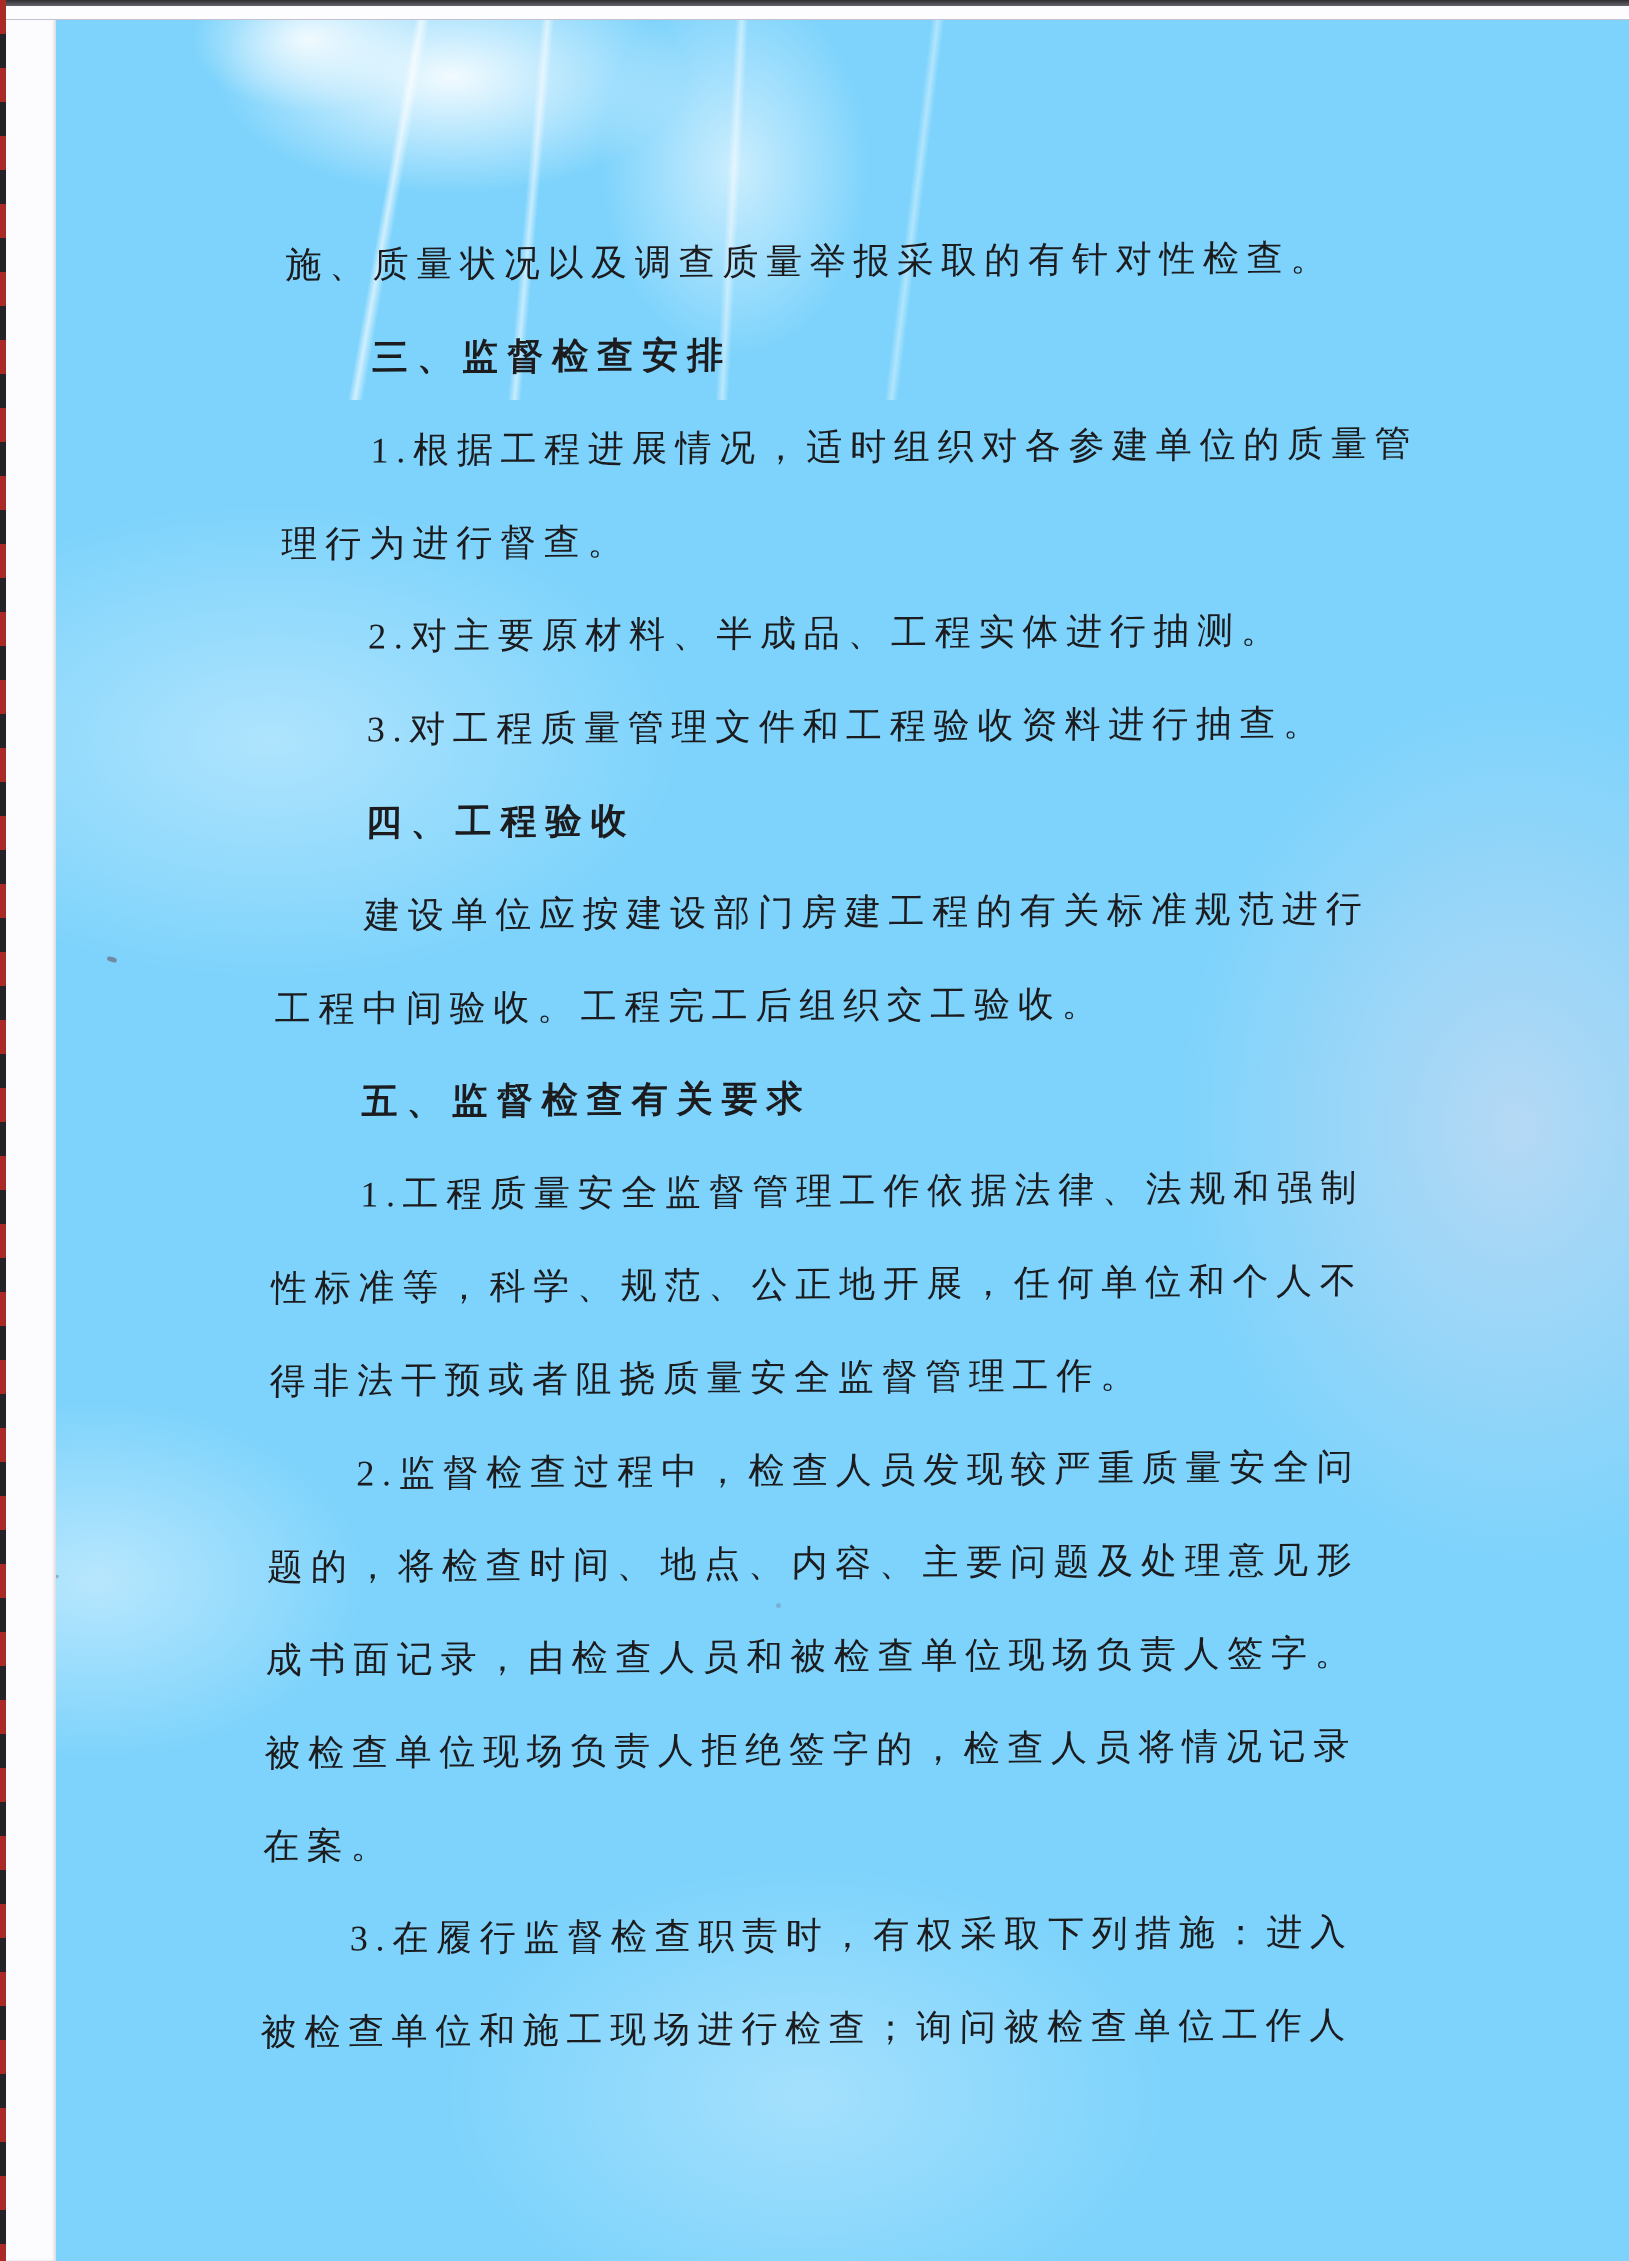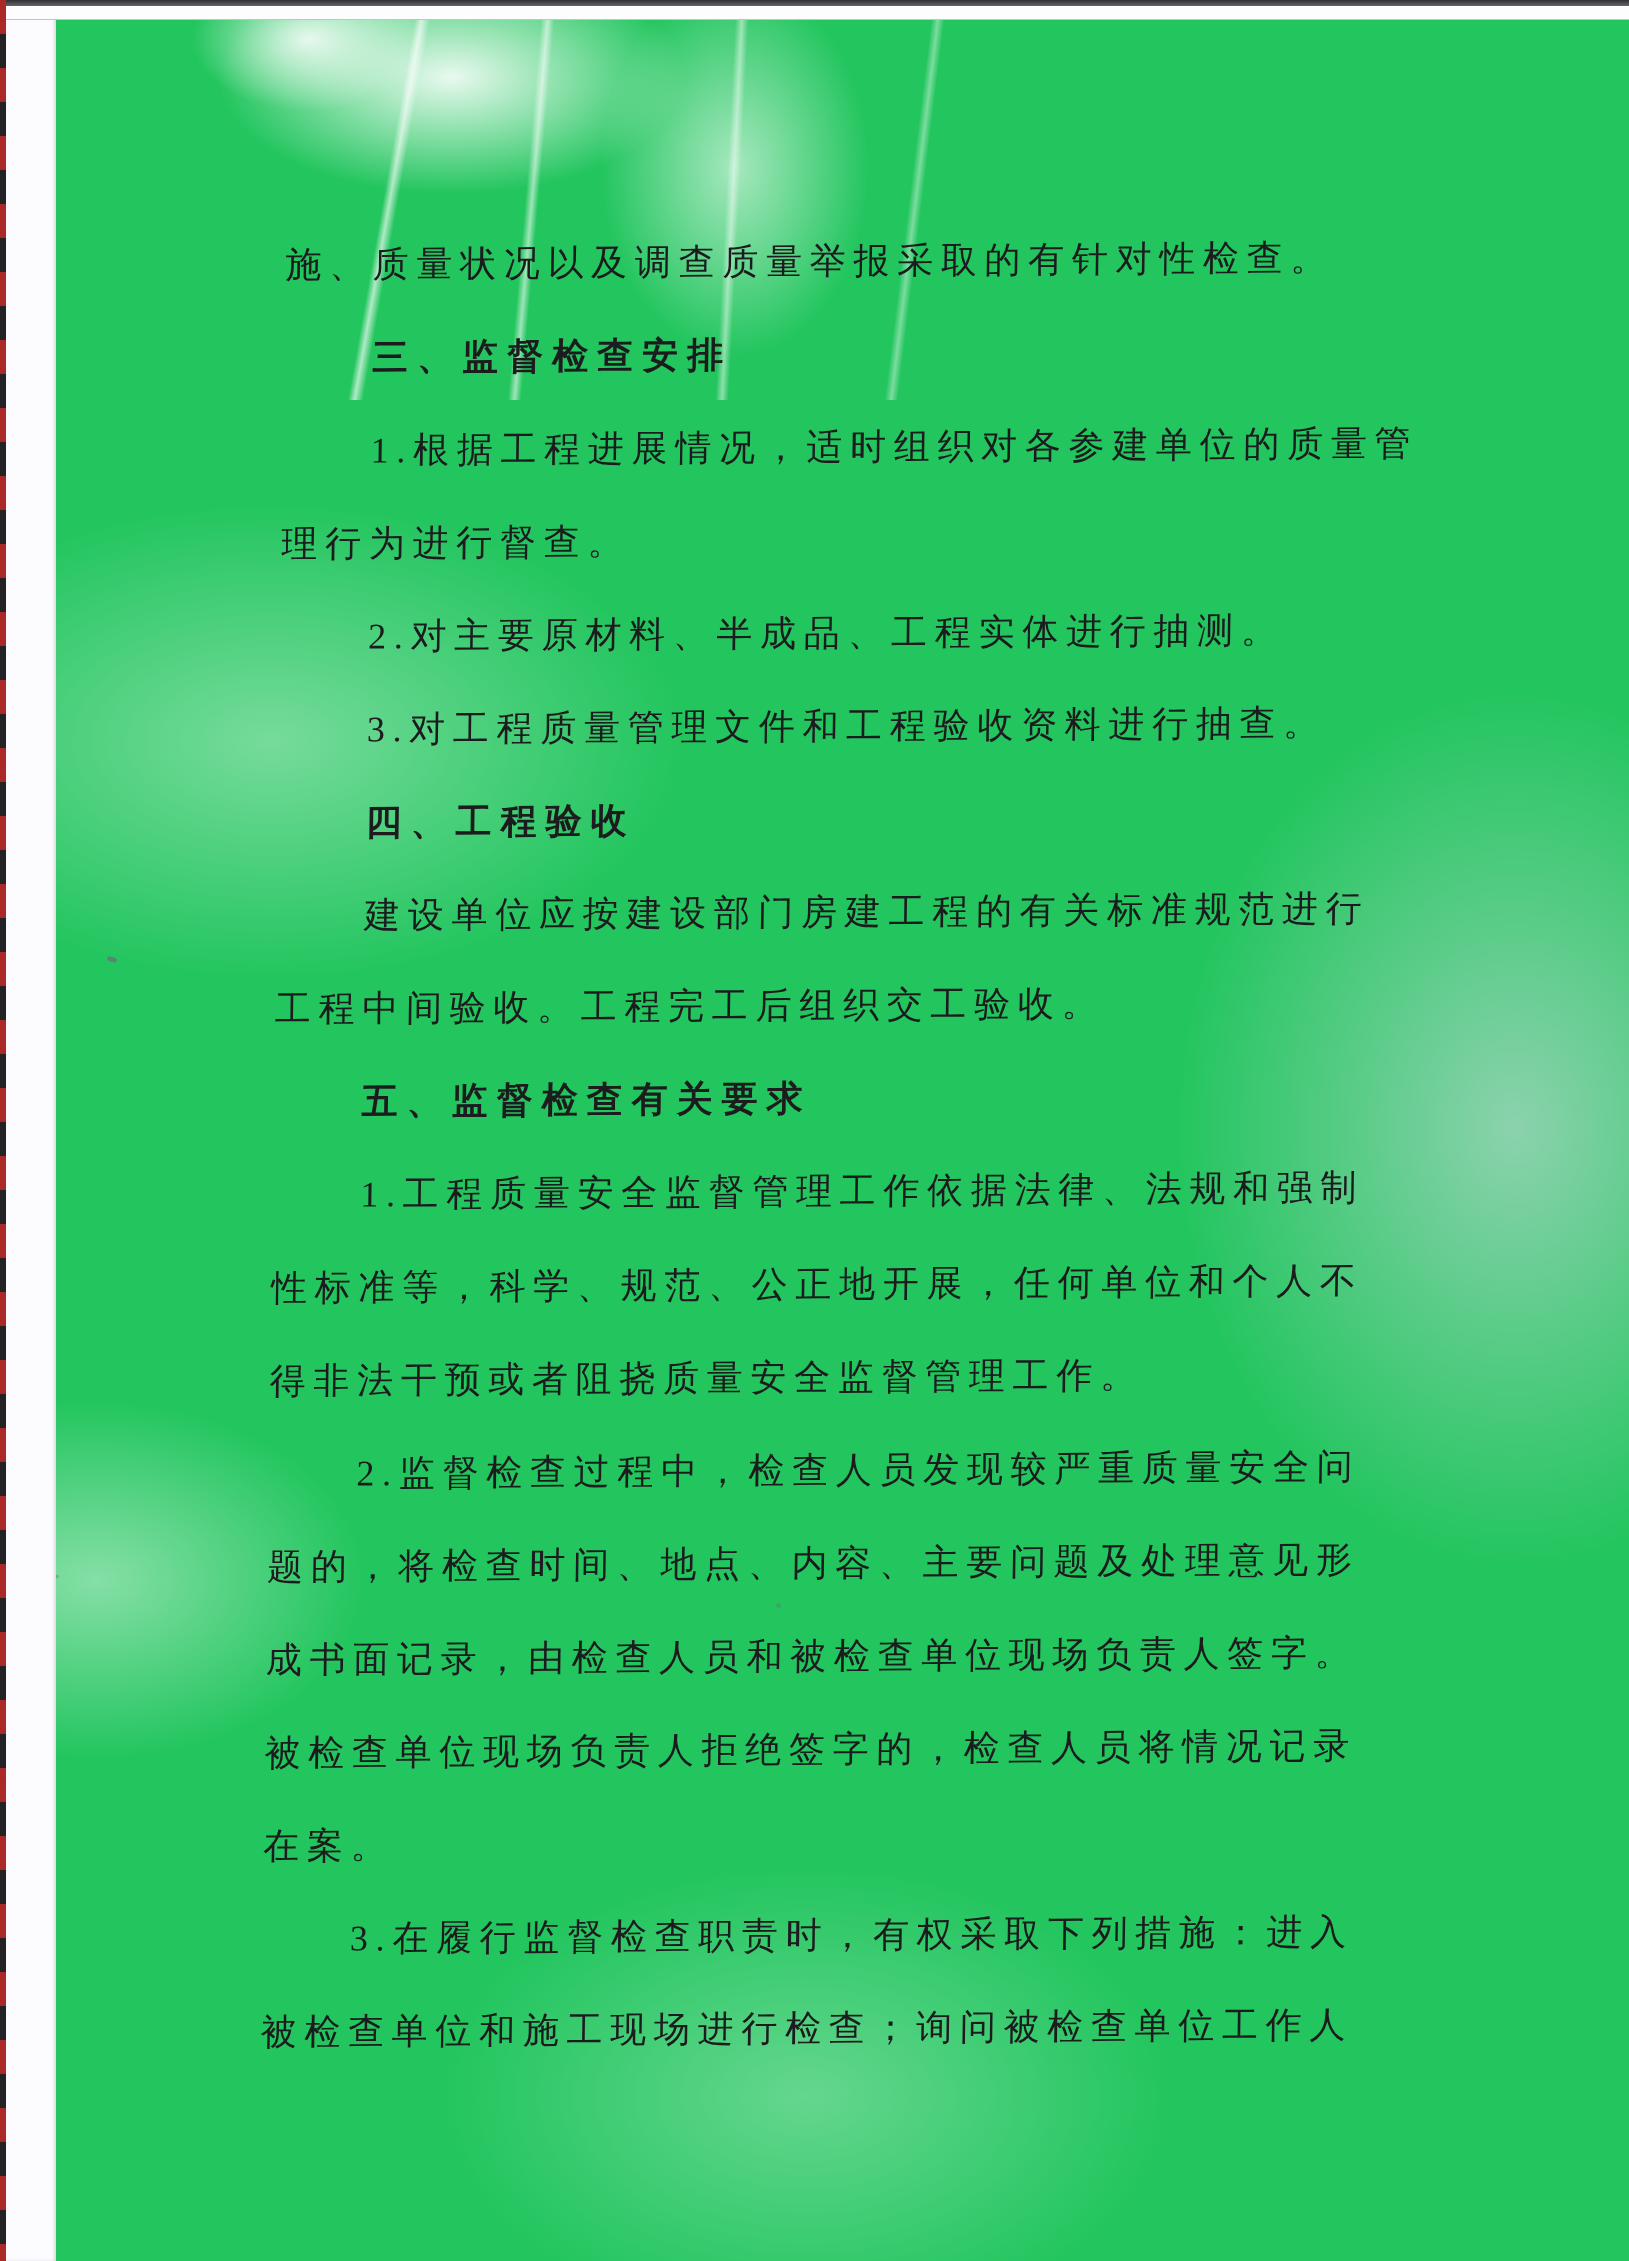--- a/index.html
+++ b/index.html
@@ -5,21 +5,21 @@
   html, body {
     margin: 0;
     padding: 0;
     background: #dddae4;
   }
   .page {
     position: relative;
     width: 1630px;
     height: 2261px;
     overflow: hidden;
-    background: #22c55e;
+    background: #7dd3fc;
     font-family: "Liberation Serif", "DejaVu Serif", serif;
   }
   
   .paper-light {
     position: absolute;
     inset: 0;
     pointer-events: none;
     background:
       radial-gradient(ellipse 335px 168px at 451px 77px,  rgba(255,255,255,0.90), rgba(255,255,255,0) 70%),
       radial-gradient(ellipse 193px 271px at 735px 168px, rgba(255,255,255,0.60), rgba(255,255,255,0) 70%),

